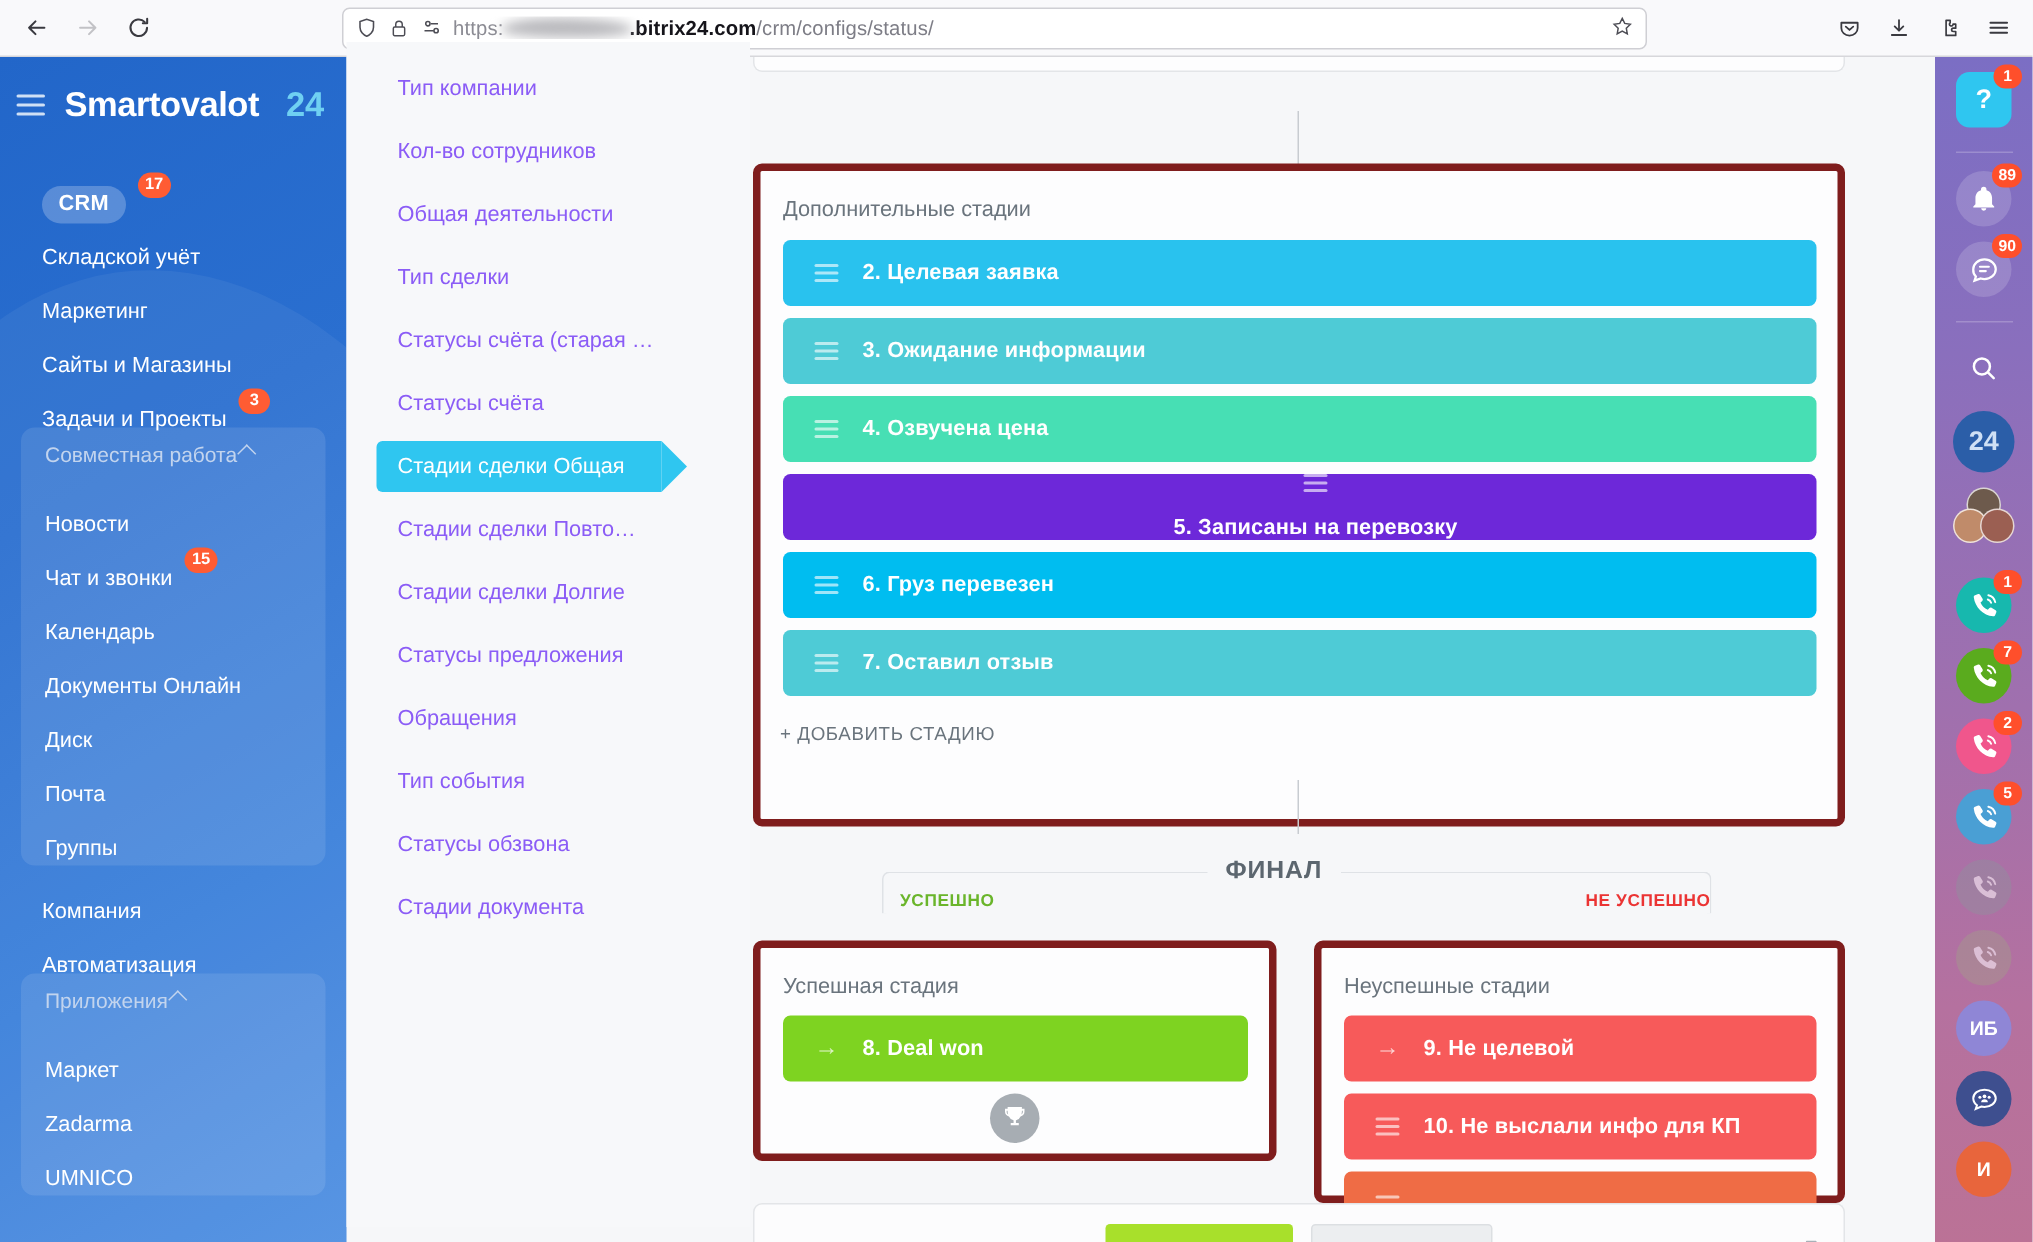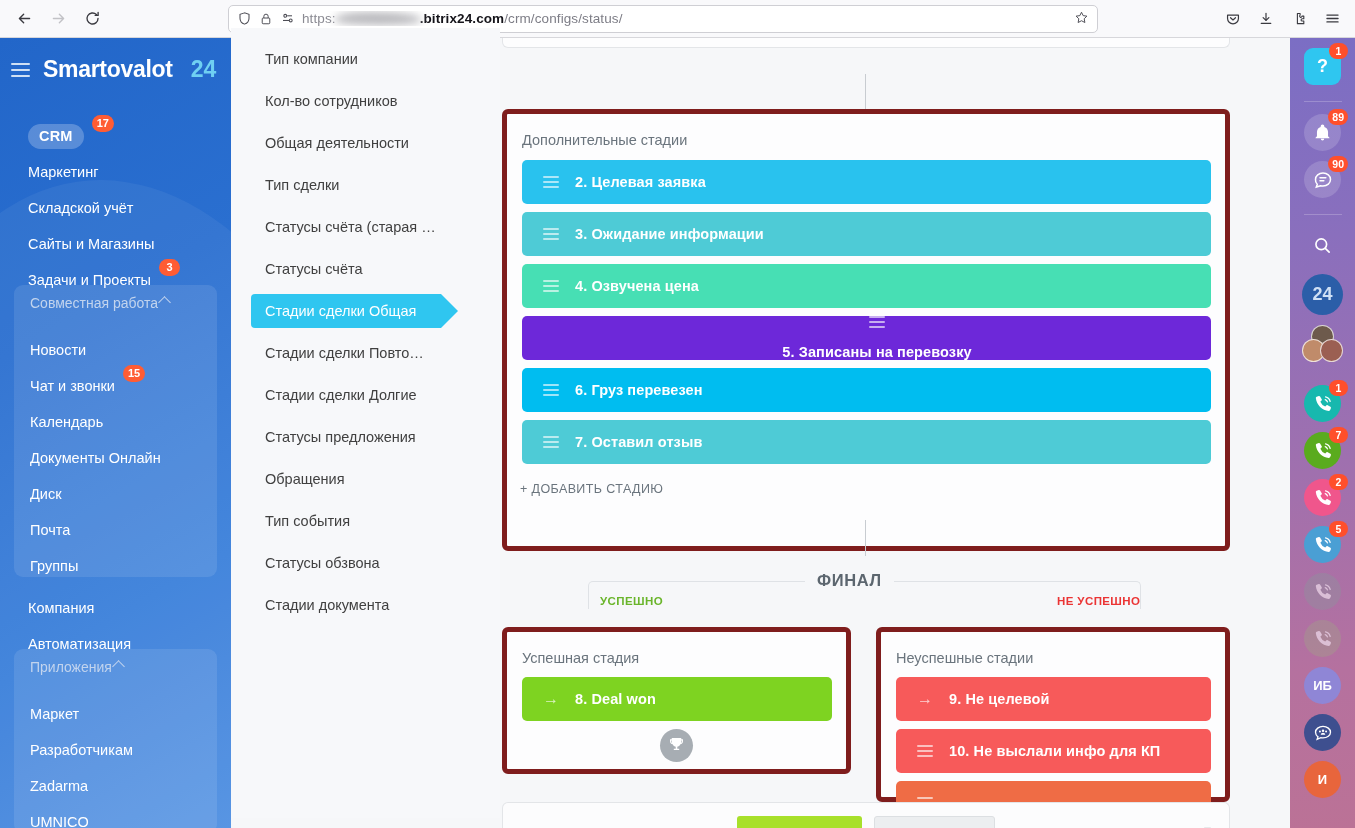--- a/index.html
+++ b/index.html
@@ -119,21 +119,21 @@
   .settings-nav {
     position: absolute; top: 38px; left: 231px;
     width: 269px; height: 790px;
     background: #f7f8fa;
     padding-top: 10px;
     overflow: hidden;
   }
   .sn-item {
     height: 42px; display: flex; align-items: center;
     padding-left: 34px; padding-right: 14px;
-    font-size: 14.5px; color: #404040;
+    font-size: 14.5px; color: #8b5cf6;
     white-space: nowrap; overflow: hidden;
     position: relative;
   }
   .sn-item.active {
     color: #fff; font-weight: 400;
   }
   .sn-item.active .hl {
     position: absolute; left: 20px; top: 4px;
     height: 34px; width: 190px;
     background: #2fc6f0; border-radius: 4px 0 0 4px;
@@ -390,24 +390,24 @@
     <span class="logo-text">Smartovalot</span>
     <span class="logo-24">24</span>
   </div>
   <div class="bx-nav" id="bx-nav">
       <div class="bx-group">
         <div class="bx-item active">
           <span class="lbl">CRM</span>
           <span class="bx-badge">17</span>
         </div>
         <div class="bx-item">
+          <span class="lbl">Складской учёт</span>
+        </div>
+        <div class="bx-item">
           <span class="lbl">Маркетинг</span>
-        </div>
-        <div class="bx-item">
-          <span class="lbl">Складской учёт</span>
         </div>
         <div class="bx-item">
           <span class="lbl">Сайты и Магазины</span>
         </div>
         <div class="bx-item">
           <span class="lbl">Задачи и Проекты</span>
           <span class="bx-badge">3</span>
         </div>
       </div>
       <div class="bx-group shaded">
@@ -446,23 +446,20 @@
           <span class="lbl">Автоматизация</span>
         </div>
       </div>
       <div class="bx-group shaded">
         <div class="bx-section">
           <span>Приложения</span>
           <span class="chev"></span>
         </div>
         <div class="bx-item">
           <span class="lbl">Маркет</span>
-        </div>
-        <div class="bx-item">
-          <span class="lbl">Разработчикам</span>
         </div>
         <div class="bx-item">
           <span class="lbl">Zadarma</span>
         </div>
         <div class="bx-item">
           <span class="lbl">UMNICO</span>
         </div>
       </div>
     </div>
 </div>

